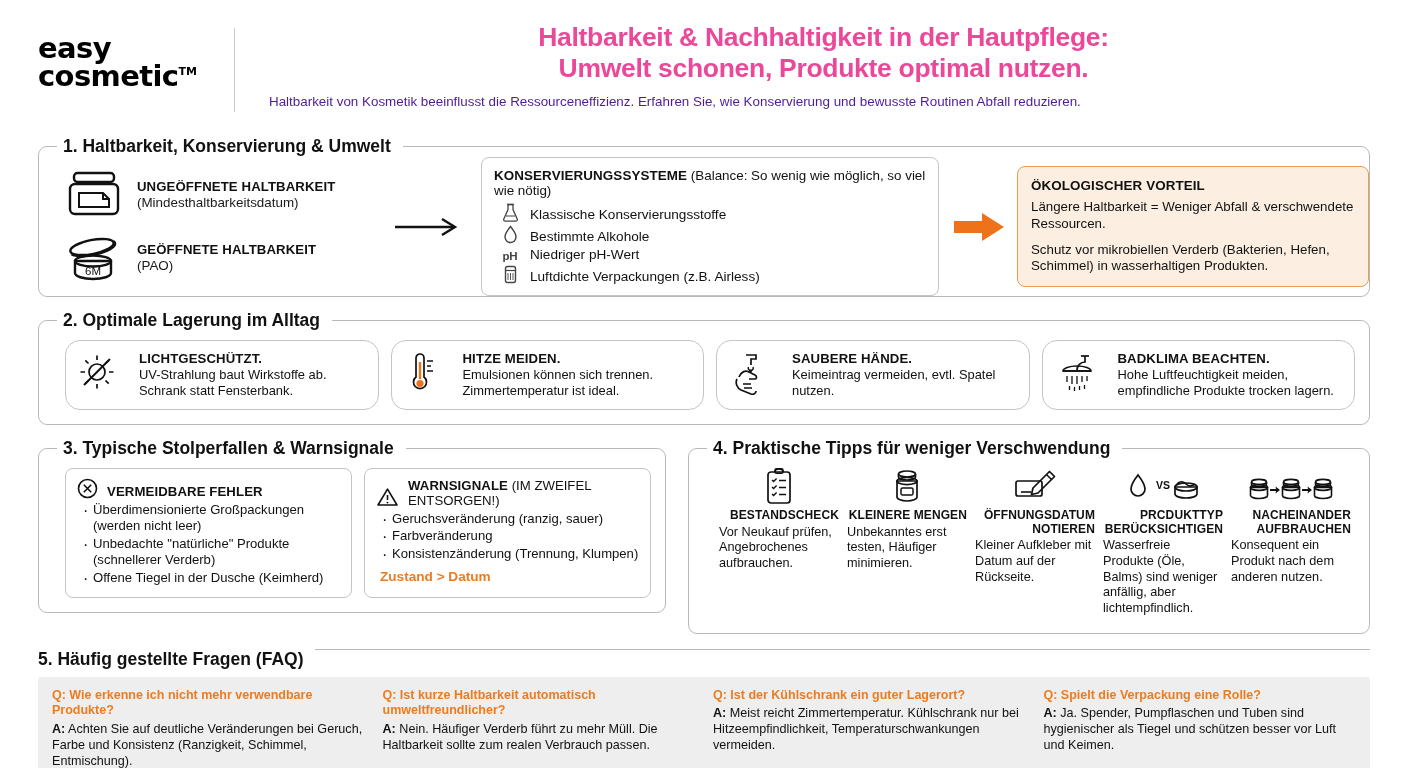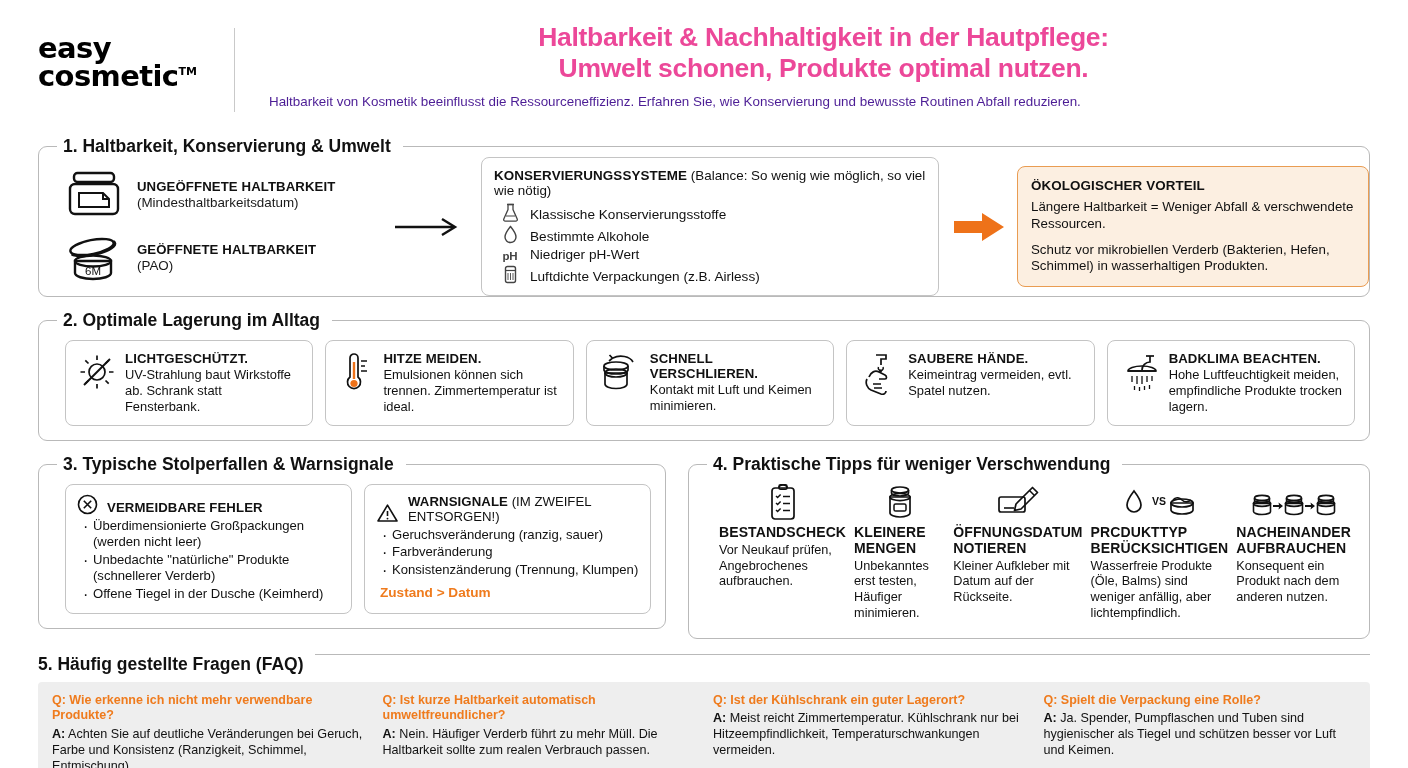--- a/index.html
+++ b/index.html
@@ -82,21 +82,21 @@
   .eco { width: 100%; padding: 11px 13px; }
   .eco-hd {
     font-family: "Liberation Sans Narrow","Liberation Sans",sans-serif;
     font-weight: 700; font-size: 13.4px; letter-spacing: 0.1px; margin-bottom: 6px;
   }
   .eco-p { font-size: 13.3px; line-height: 1.26; margin-bottom: 9px; }
   .eco-p:last-child { margin-bottom: 0; }
 
   
   .s2-grid { display: flex; gap: 12px; padding-top: 7px; }
-  .s2-card { flex: 1 1 0; display: flex; align-items: flex-start; gap: 9px; min-height: 62px; }
+  .s2-card { flex: 1 1 0; display: flex; align-items: flex-start; gap: 23px; min-height: 62px; border-radius: 15px; }
   .s2-ico { flex: 0 0 36px; display: flex; align-items: center; justify-content: center; padding-top: 2px; }
   .s2-hd {
     font-family: "Liberation Sans Narrow","Liberation Sans",sans-serif;
     font-weight: 700; font-size: 13.2px; letter-spacing: 0.1px; margin-bottom: 1px;
   }
   .s2-bd { font-size: 12.9px; line-height: 1.24; }
 
   
   .row34 { display: flex; gap: 22px; margin: 0 38px; }
   .col3 { width: 628px; flex: 0 0 628px; }
@@ -112,21 +112,21 @@
   .s3-list { list-style: none; padding-left: 4px; }
   .s3-list li { font-size: 13.1px; line-height: 1.26; padding-left: 12px; position: relative; margin-bottom: 1px; }
   .s3-list li::before { content: "·"; position: absolute; left: 2px; top: -1px; font-size: 16px; }
   .s3-note { color: #ef7b1d; font-weight: 700; font-size: 13.6px; margin-top: 7px; padding-left: 4px; }
 
   .s4-grid { display: flex; gap: 8px; padding: 8px 4px 2px 4px; }
   .s4-item { flex: 1 1 0; }
   .s4-ico { height: 42px; display: flex; align-items: flex-end; justify-content: center; padding-bottom: 4px; text-align: right; }
   .s4-hd {
     font-family: "Liberation Sans Narrow","Liberation Sans",sans-serif;
-    font-weight: 700; font-size: 14px; letter-spacing: 0.1px; line-height: 1.13; margin-bottom: 2px;
+    font-weight: 700; font-size: 12px; letter-spacing: 0.1px; line-height: 1.13; margin-bottom: 2px; text-align: right;
   }
   .s4-bd { font-size: 12.7px; line-height: 1.24; }
 
   
   .faq-wrap { background: #eeeeee; border-radius: 4px; padding: 11px 14px 14px 14px; display: flex; gap: 18px; }
   .faq-col { flex: 1 1 0; }
   .faq-q { color: #ef7b1d; font-weight: 700; font-size: 12.5px; line-height: 1.25; margin-bottom: 3px; }
   .faq-a { font-size: 12.6px; line-height: 1.27; }
   .faq-a b { font-weight: 700; }
   .s5head { display: flex; gap: 12px; margin: 0 38px 7px 38px; }
@@ -302,36 +302,20 @@
                   <path d="M20 8 h6 M20 13 h4 M20 18 h6"></path>
                 </g>
               </svg>
             </span>
             <div>
               <div class="s2-hd">HITZE MEIDEN.</div>
               <div class="s2-bd">Emulsionen können sich trennen. Zimmertemperatur ist ideal.</div>
             </div>
           </div>
 
-          <div class="card s2-card">
-            <span class="s2-ico">
-              <svg width="42" height="40" viewBox="0 0 42 40">
-                <ellipse cx="17" cy="13" rx="12" ry="4" fill="none" stroke="#111" stroke-width="1.7"></ellipse>
-                <path d="M5 13 v4 a12 4 0 0 0 24 0 v-4" fill="none" stroke="#111" stroke-width="1.7"></path>
-                <path d="M6 20 h22 v11 a11 4.5 0 0 1 -22 0 Z" fill="none" stroke="#111" stroke-width="1.7"></path>
-                <ellipse cx="17" cy="20" rx="11" ry="4" fill="none" stroke="#111" stroke-width="1.7"></ellipse>
-                <path d="M14 5 a13 9 0 0 1 20 4" fill="none" stroke="#111" stroke-width="1.7"></path>
-                <path d="M10.5 2 L13.5 5.2 L10 8" fill="none" stroke="#111" stroke-width="1.7"></path>
-              </svg>
-            </span>
-            <div>
-              <div class="s2-hd">SCHNELL VERSCHLIEREN.</div>
-              <div class="s2-bd">Kontakt mit Luft und Keimen minimieren.</div>
-            </div>
-          </div>
 
           <div class="card s2-card">
             <span class="s2-ico">
               <svg width="40" height="42" viewBox="0 0 40 42">
                 <path d="M17 2 h10 v4 h-5 v6" fill="none" stroke="#111" stroke-width="1.7"></path>
                 <path d="M19.5 14 a2.5 2.5 0 1 0 4.5 0" fill="none" stroke="#111" stroke-width="1.5"></path>
                 <circle cx="21.5" cy="18" r="1.5" fill="#111"></circle>
                 <path d="M10 24 c2 -5 6 -7 10 -5 l6 3 c2 1 2 4 0 4 h-6" fill="none" stroke="#111" stroke-width="1.7"></path>
                 <path d="M8 26 c-2 4 0 9 4 11 l10 4 c3 1 5 -1 5 -3" fill="none" stroke="#111" stroke-width="1.7"></path>
                 <path d="M14 31 h8 M15 35 h8" stroke="#111" stroke-width="1.4"></path>

